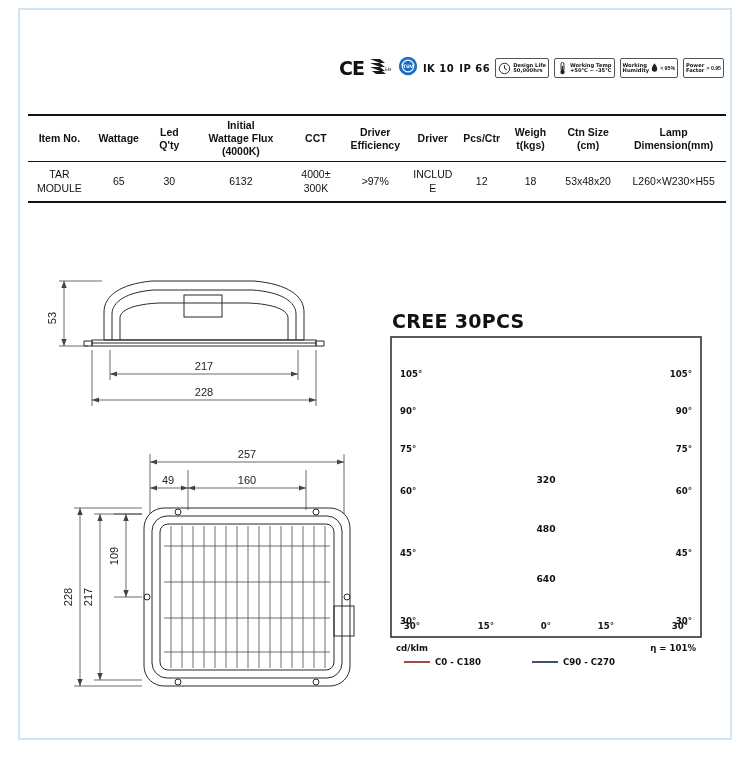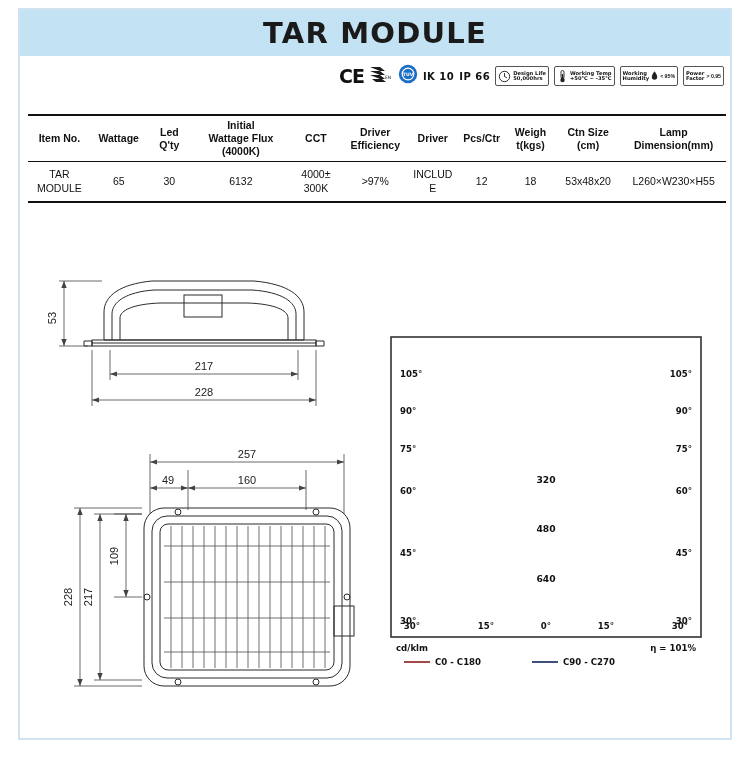--- a/index.html
+++ b/index.html
@@ -12,21 +12,21 @@
         background:#ffffff;border:2px solid #cfe3f0;box-sizing:border-box;}
 
   
   #header-band{position:absolute;left:0;top:0;width:100%;height:46px;
         background:#c3e2f3;display:flex;align-items:center;justify-content:center;}
   #page-title{font-size:29px;font-weight:bold;letter-spacing:1.2px;color:#1a1a1a;
         font-family:"DejaVu Sans",sans-serif;}
 
   
   #cert-strip{position:absolute;left:0;top:46px;width:100%;height:40px;
-        display:flex;align-items:center;justify-content:flex-end;padding-right:6px;
+        display:flex;align-items:flex-start;justify-content:flex-end;padding-right:6px;
         box-sizing:border-box;}
   .cert-group{display:flex;align-items:center;gap:5px;}
   .ce-mark{font-size:19px;font-weight:bold;letter-spacing:-1px;color:#111;
         font-family:"DejaVu Sans",sans-serif;}
   .ik-ip{font-size:10px;font-weight:bold;color:#111;letter-spacing:0.5px;
         font-family:"DejaVu Sans",sans-serif;}
   .badge-box{border:1px solid #555;border-radius:2px;height:20px;
         display:flex;align-items:center;gap:2px;padding:0 2px;box-sizing:border-box;}
   .badge-txt{display:flex;flex-direction:column;justify-content:center;line-height:1.05;}
   .badge-txt span{font-size:5.2px;color:#111;white-space:nowrap;
@@ -58,23 +58,20 @@
   .rad-lbl{font-size:9.2px;font-weight:bold;fill:#111;
         font-family:"DejaVu Sans",sans-serif;}
   .legend-lbl{font-size:8.6px;font-weight:bold;fill:#111;
         font-family:"DejaVu Sans",sans-serif;}
 </style>
 </head>
 <body>
 
 <div id="page">
 
-  <div id="header-band">
-    <div id="page-title">TAR MODULE</div>
-  </div>
 
   <div id="cert-strip">
     <div class="cert-group">
 
       <span class="ce-mark">CE</span>
 
       <span>
         <svg width="24" height="20" viewBox="0 0 24 20">
           <g fill="#1a1a1a">
             <path d="M1 3 L11 3 L16 7 L11 7 Z"></path>
@@ -348,20 +345,21 @@
       <line x1="76" y1="72" x2="104" y2="72"></line>
       <line x1="76" y1="155" x2="104" y2="155"></line>
       <line x1="88" y1="72" x2="88" y2="155"></line>
       <path d="M88 72 L85.3 79 L90.7 79 Z" fill="#444" stroke="none"></path>
       <path d="M88 155 L85.3 148 L90.7 148 Z" fill="#444" stroke="none"></path>
     </g>
     <text class="dim-txt" x="80" y="114" transform="rotate(-90 80 114)" text-anchor="middle">109</text>
   </svg>
 
   <div id="photometry">
+    <div id="chart-title">CREE 30PCS</div>
     <svg id="polar-svg" width="330" height="338" viewBox="0 0 330 338">
       <rect x="1" y="1" width="310" height="300" fill="#ffffff" stroke="#333" stroke-width="1.6"></rect>
       <defs>
           <clipPath id="plotclip">
             <rect x="2" y="2" w="308" h="298"></rect>
           </clipPath>
         </defs>
         <g id="polar-grid" clip-path="url(#plotclip)">
           <circle cx="156" cy="44" r="49.6" fill="none" stroke="#9a9a9a" stroke-width="0.9"></circle>
           <circle cx="156" cy="44" r="99.2" fill="none" stroke="#9a9a9a" stroke-width="0.9"></circle>

